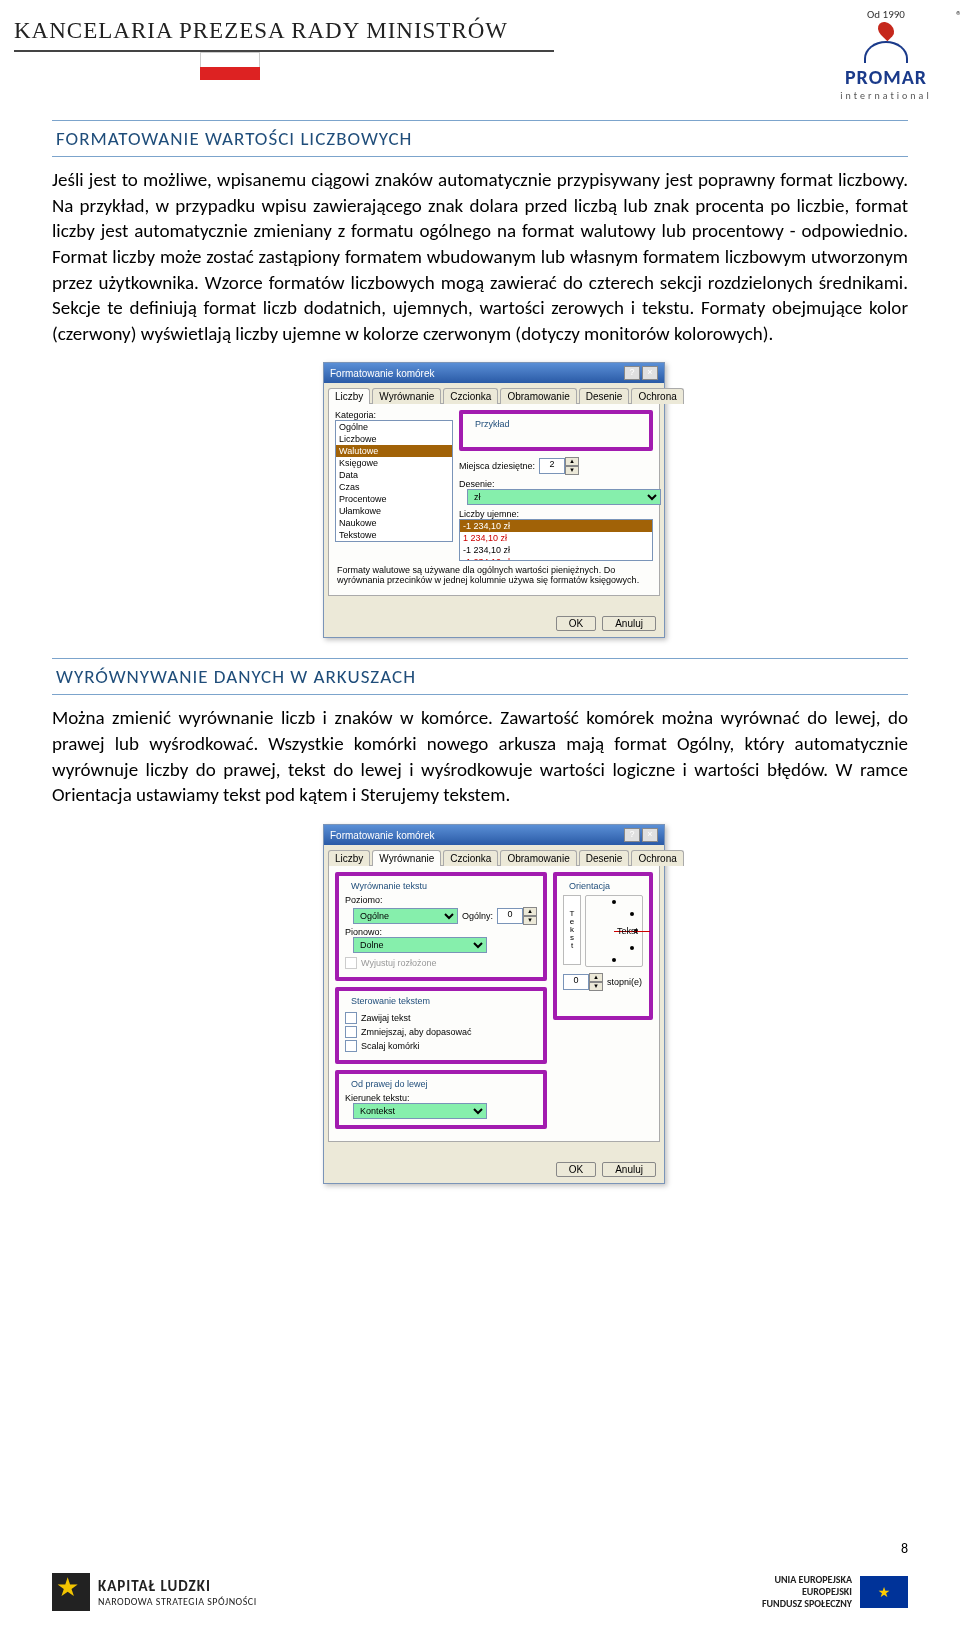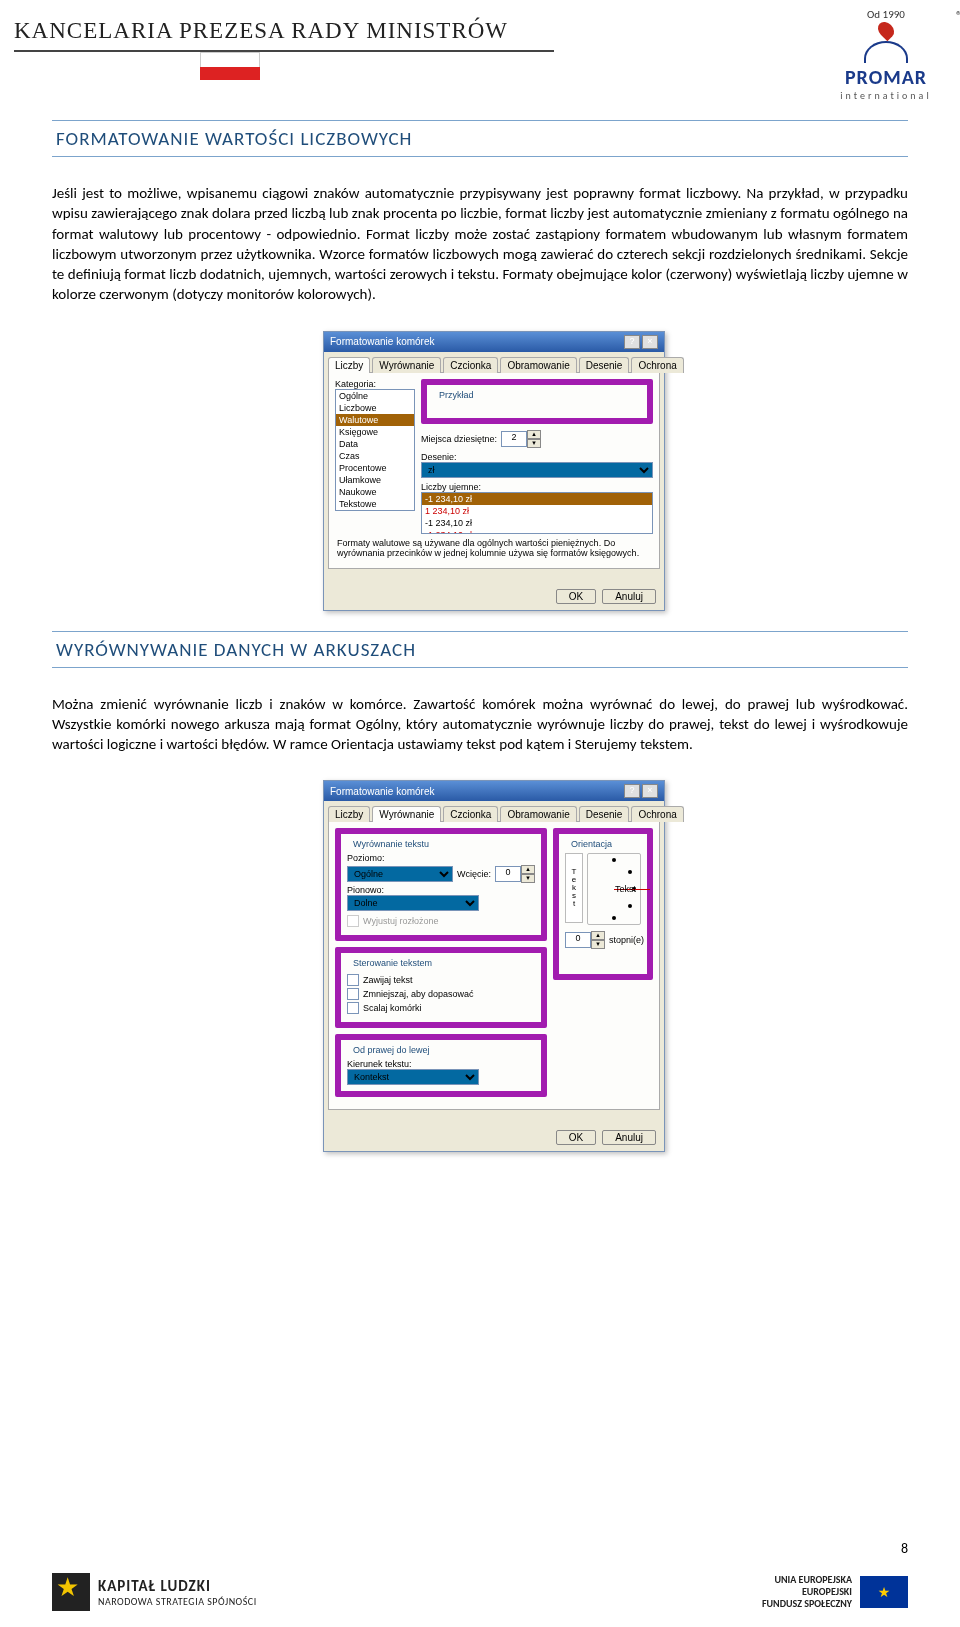--- a/index.html
+++ b/index.html
@@ -106,22 +106,22 @@
     border-top: 1px solid #7ca4cc;
     border-bottom: 1px solid #7ca4cc;
     padding: 6px 4px;
     font-size: 19px;
     color: #1f4d7a;
     letter-spacing: 1px;
   }
 
   
   .body-text {
-    margin: 26px 52px;
-    font-size: 15px;
+    margin: 10px 52px;
+    font-size: 19px;
     line-height: 1.35;
     text-align: justify;
     color: #000;
   }
 
   
   .dialog-wrap {
     display: flex;
     justify-content: center;
     margin: 16px 0 12px 0;
@@ -174,31 +174,32 @@
   .dlg-tab.active {
     background: #fdfdfb;
     z-index: 2;
   }
   .dlg-body {
     border: 1px solid #aaa;
     margin: 0 4px 4px 4px;
     background: #fdfdfb;
     padding: 6px;
   }
-  .fg { border: 6px solid #a21caf; border-radius: 2px; padding: 4px 6px 6px 6px; margin-bottom: 6px; }
+  .fg { border: 4px solid #a21caf; border-radius: 2px; padding: 4px 6px 6px 6px; margin-bottom: 6px; }
   .fg .leg { font-size: 9px; color: #1f4d7a; margin: -10px 0 4px 4px; background: #fdfdfb; padding: 0 2px; display: inline-block; }
   .fld-row { display: flex; align-items: center; margin: 2px 0; gap: 4px; }
   .fld-label { flex: 0 0 auto; font-size: 9px; }
   .fld-input {
     border: 1px solid #7a94b8;
-    background: #0369a1;
+    background: #86efac;
     height: 14px;
     padding: 0 2px;
     font-size: 9px;
     box-sizing: border-box;
+    margin-left: 8px;
   }
   select.fld-input { height: 16px; }
   .listbox {
     border: 1px solid #7a94b8;
     background: #fff;
     font-size: 9px;
     overflow: hidden;
   }
   .listbox .item { padding: 1px 3px; }
   .listbox .sel { background: #a16207; color: #fff; }
@@ -214,21 +215,21 @@
     border: 1px solid #888;
     background: #ece9d8;
     padding: 1px 12px;
     font-size: 10px;
     border-radius: 2px;
     margin-top: 10px;
   }
 
   
   .d1-body { display: flex; gap: 6px; }
-  .d1-left { width: 80px; }
+  .d1-left { width: 118px; }
   .d1-right { flex: 1; }
   .catlist { height: 120px; }
 
   
   .d2-cols { display: flex; gap: 6px; }
   .d2-left { flex: 1; }
   .d2-right { width: 100px; }
   .orient-dial {
     border: 1px solid #bbb;
     height: 70px;
@@ -425,21 +426,21 @@
       <div class="dlg-body">
         <div class="d2-cols">
           <div class="d2-left">
             <div class="fg">
               <span class="leg">Wyrównanie tekstu</span>
               <div class="fld-label">Poziomo:</div>
               <div class="fld-row">
                 <select class="fld-input" style="flex:1">
                   <option>Ogólne</option>
                 </select>
-                <span class="fld-label">Wcięcie:</span>
+                <span class="fld-label">Ogólny:</span>
                 <span class="spinner">
                   <span class="val">0</span>
                   <span class="arrows">
                       <span class="ar">▴</span>
                       <span class="ar">▾</span>
                     </span>
                 </span>
               </div>
               <div class="fld-label">Pionowo:</div>
               <select class="fld-input" style="width:70%">

